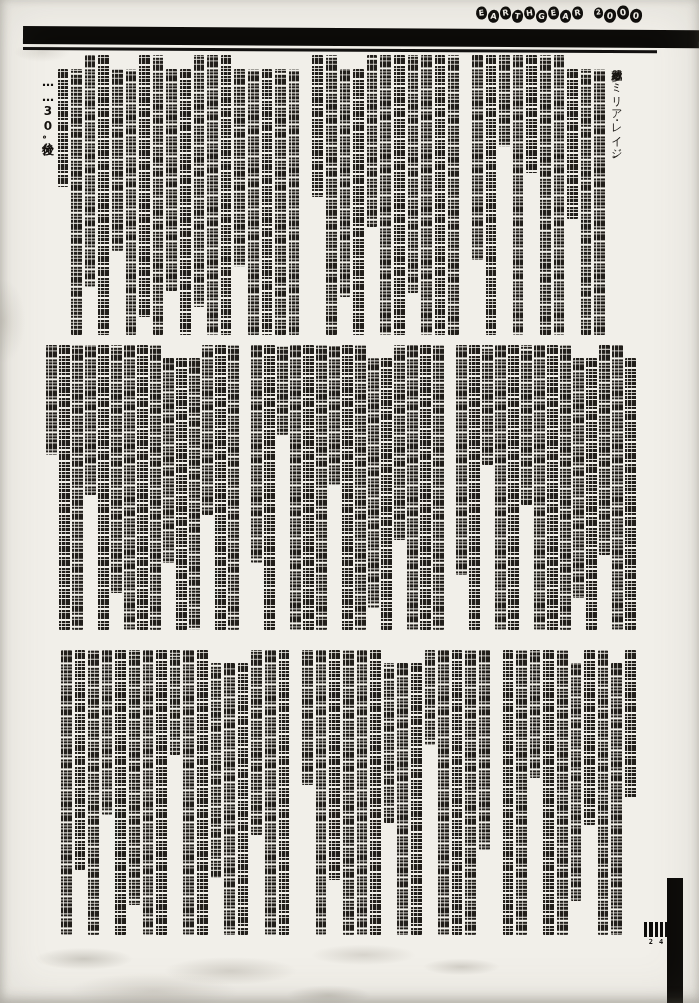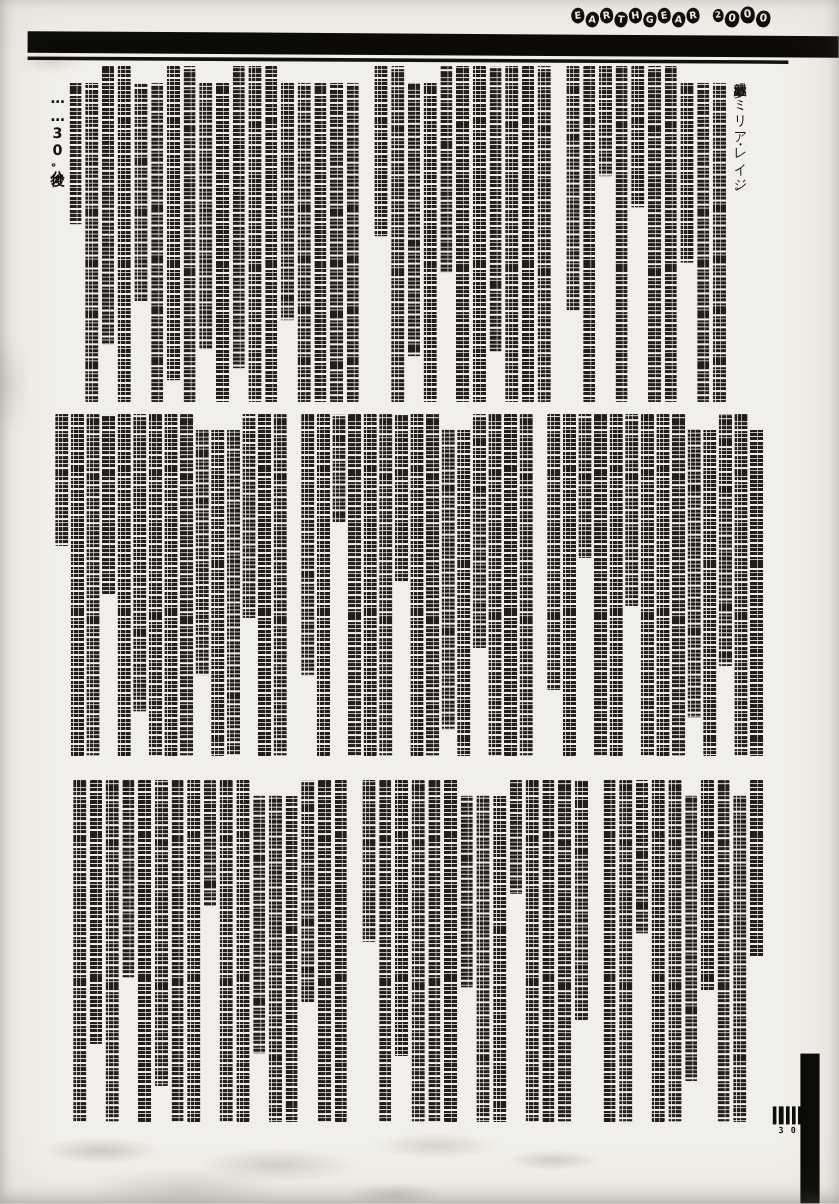--- a/index.html
+++ b/index.html
@@ -104,21 +104,21 @@
   <div class="thin-rule"></div>
 
   <div class="pagemark">
     <div class="ticks">
       <span></span>
         <span></span>
         <span></span>
         <span></span>
         <span></span>
     </div>
-    <div class="pnum">30</div>
+    <div class="pnum">24</div>
   </div>
 
   <div class="edgebar"></div>
 <div class="jtext" style="left: 608px; top: 60px; height: 163px;">蔵土縁紗夢とミリア・レイジ。</div>
     <div class="sim v1" style="left: 594.4px; top: 69px; height: 266px;"></div>
     <div class="sim v2" style="left: 580.8px; top: 69px; height: 266px;"></div>
     <div class="sim v0" style="left: 567.2px; top: 69px; height: 150px;"></div>
     <div class="sim v1" style="left: 553.6px; top: 55px; height: 280px;"></div>
     <div class="sim v2" style="left: 540px; top: 55px; height: 280px;"></div>
     <div class="sim v0" style="left: 526.4px; top: 55px; height: 118px;"></div>

